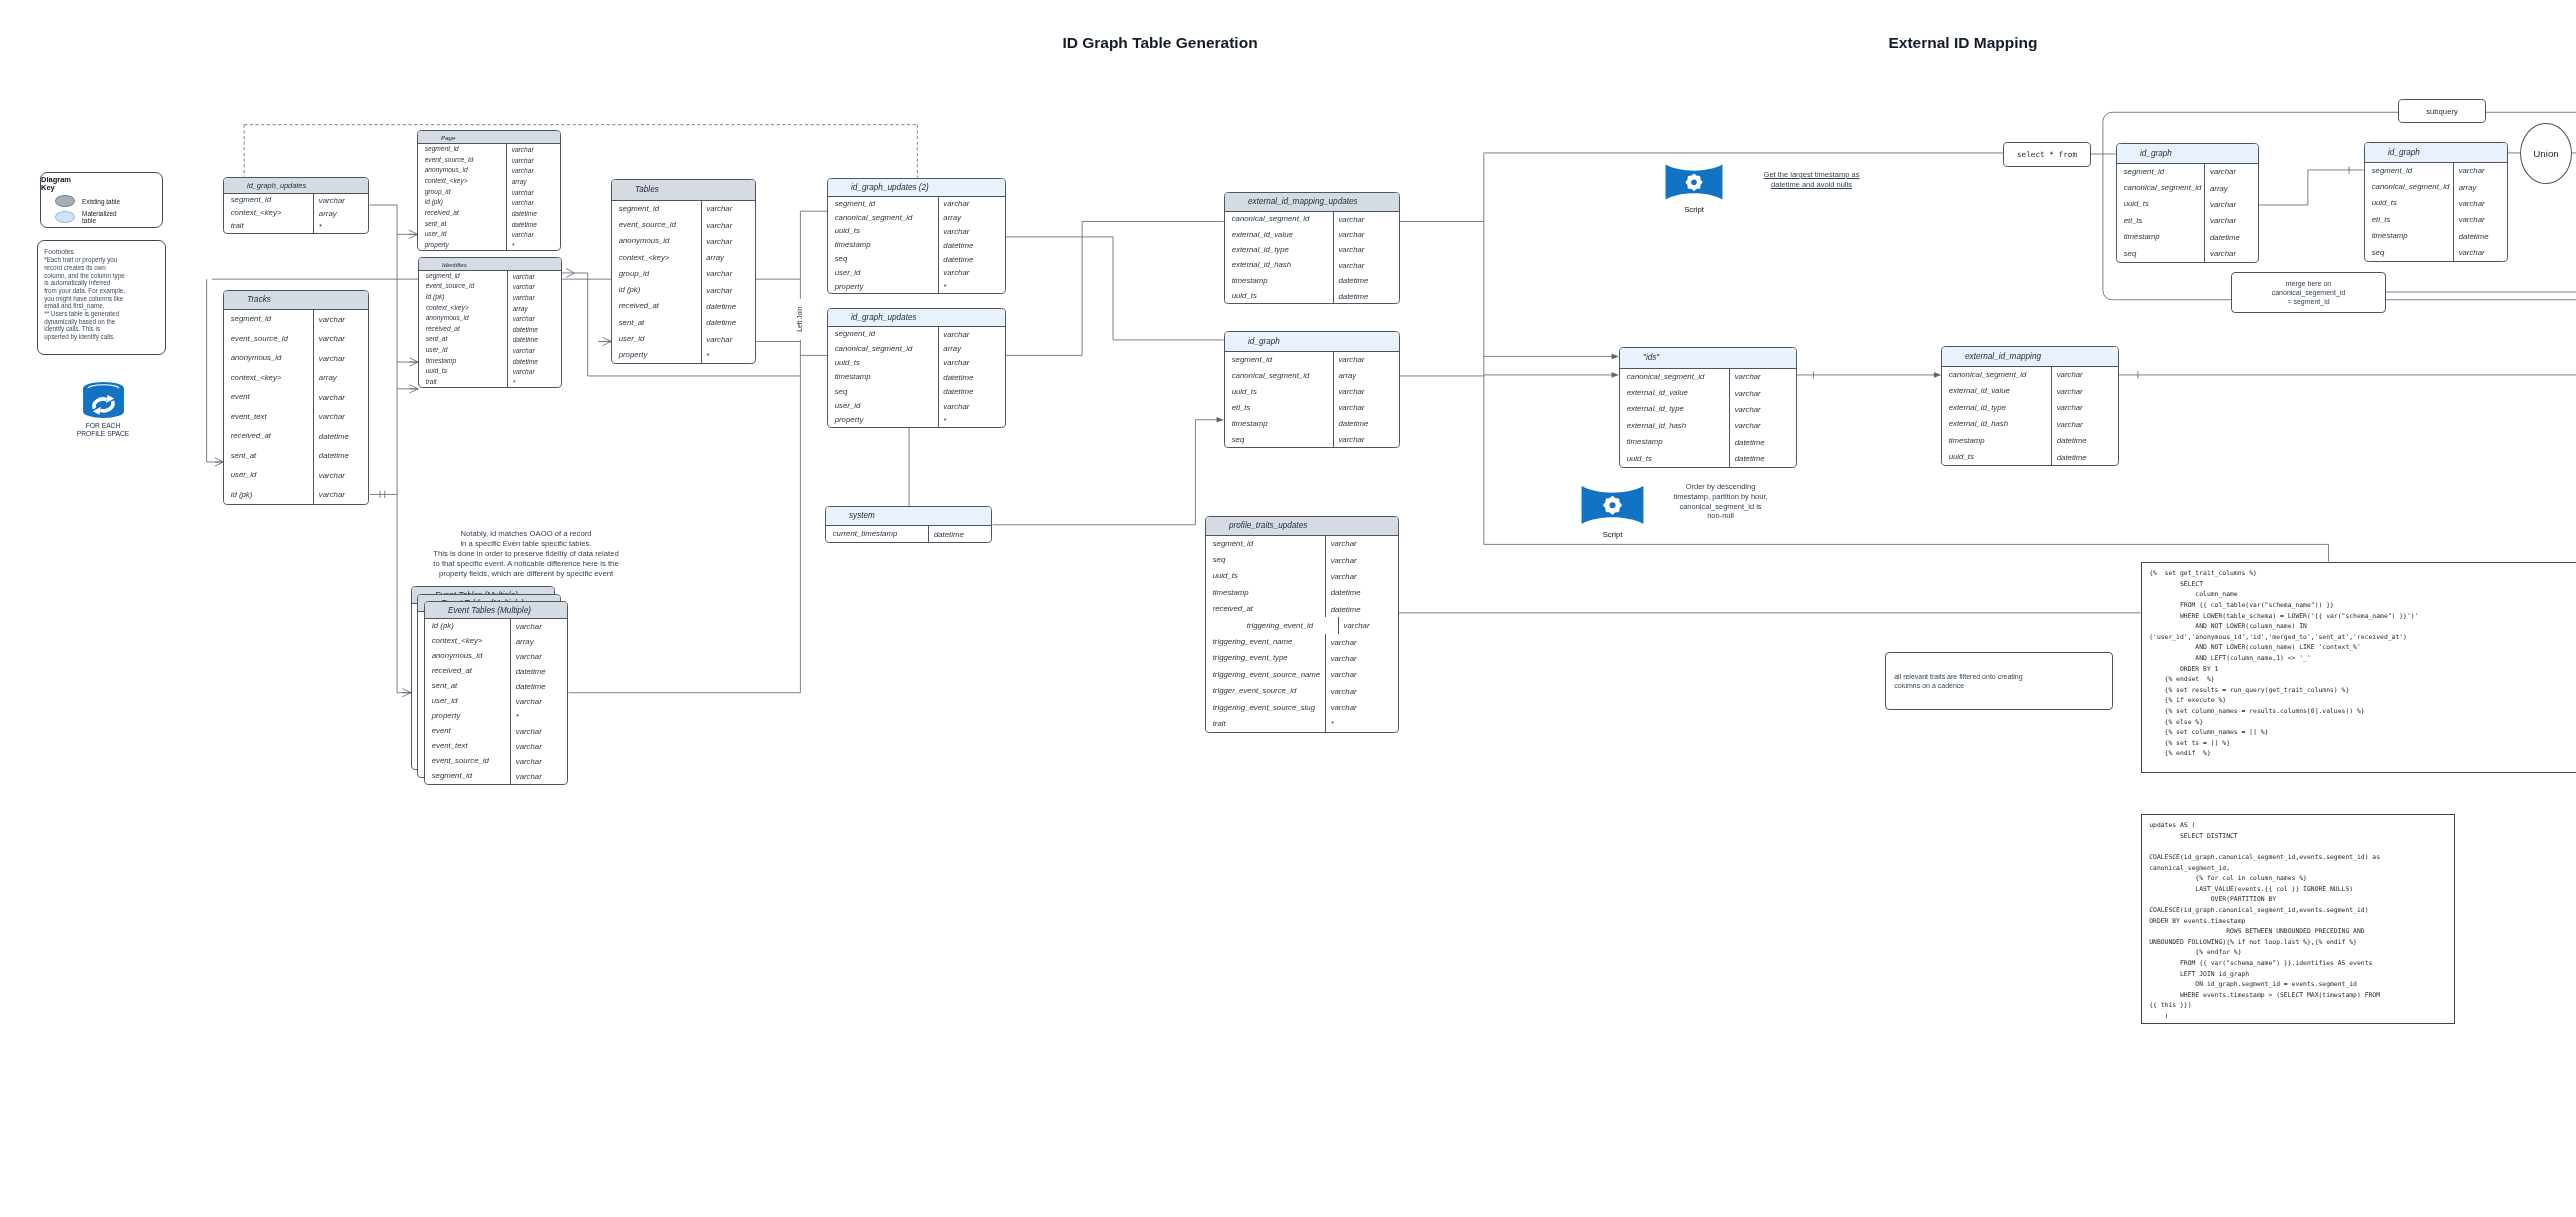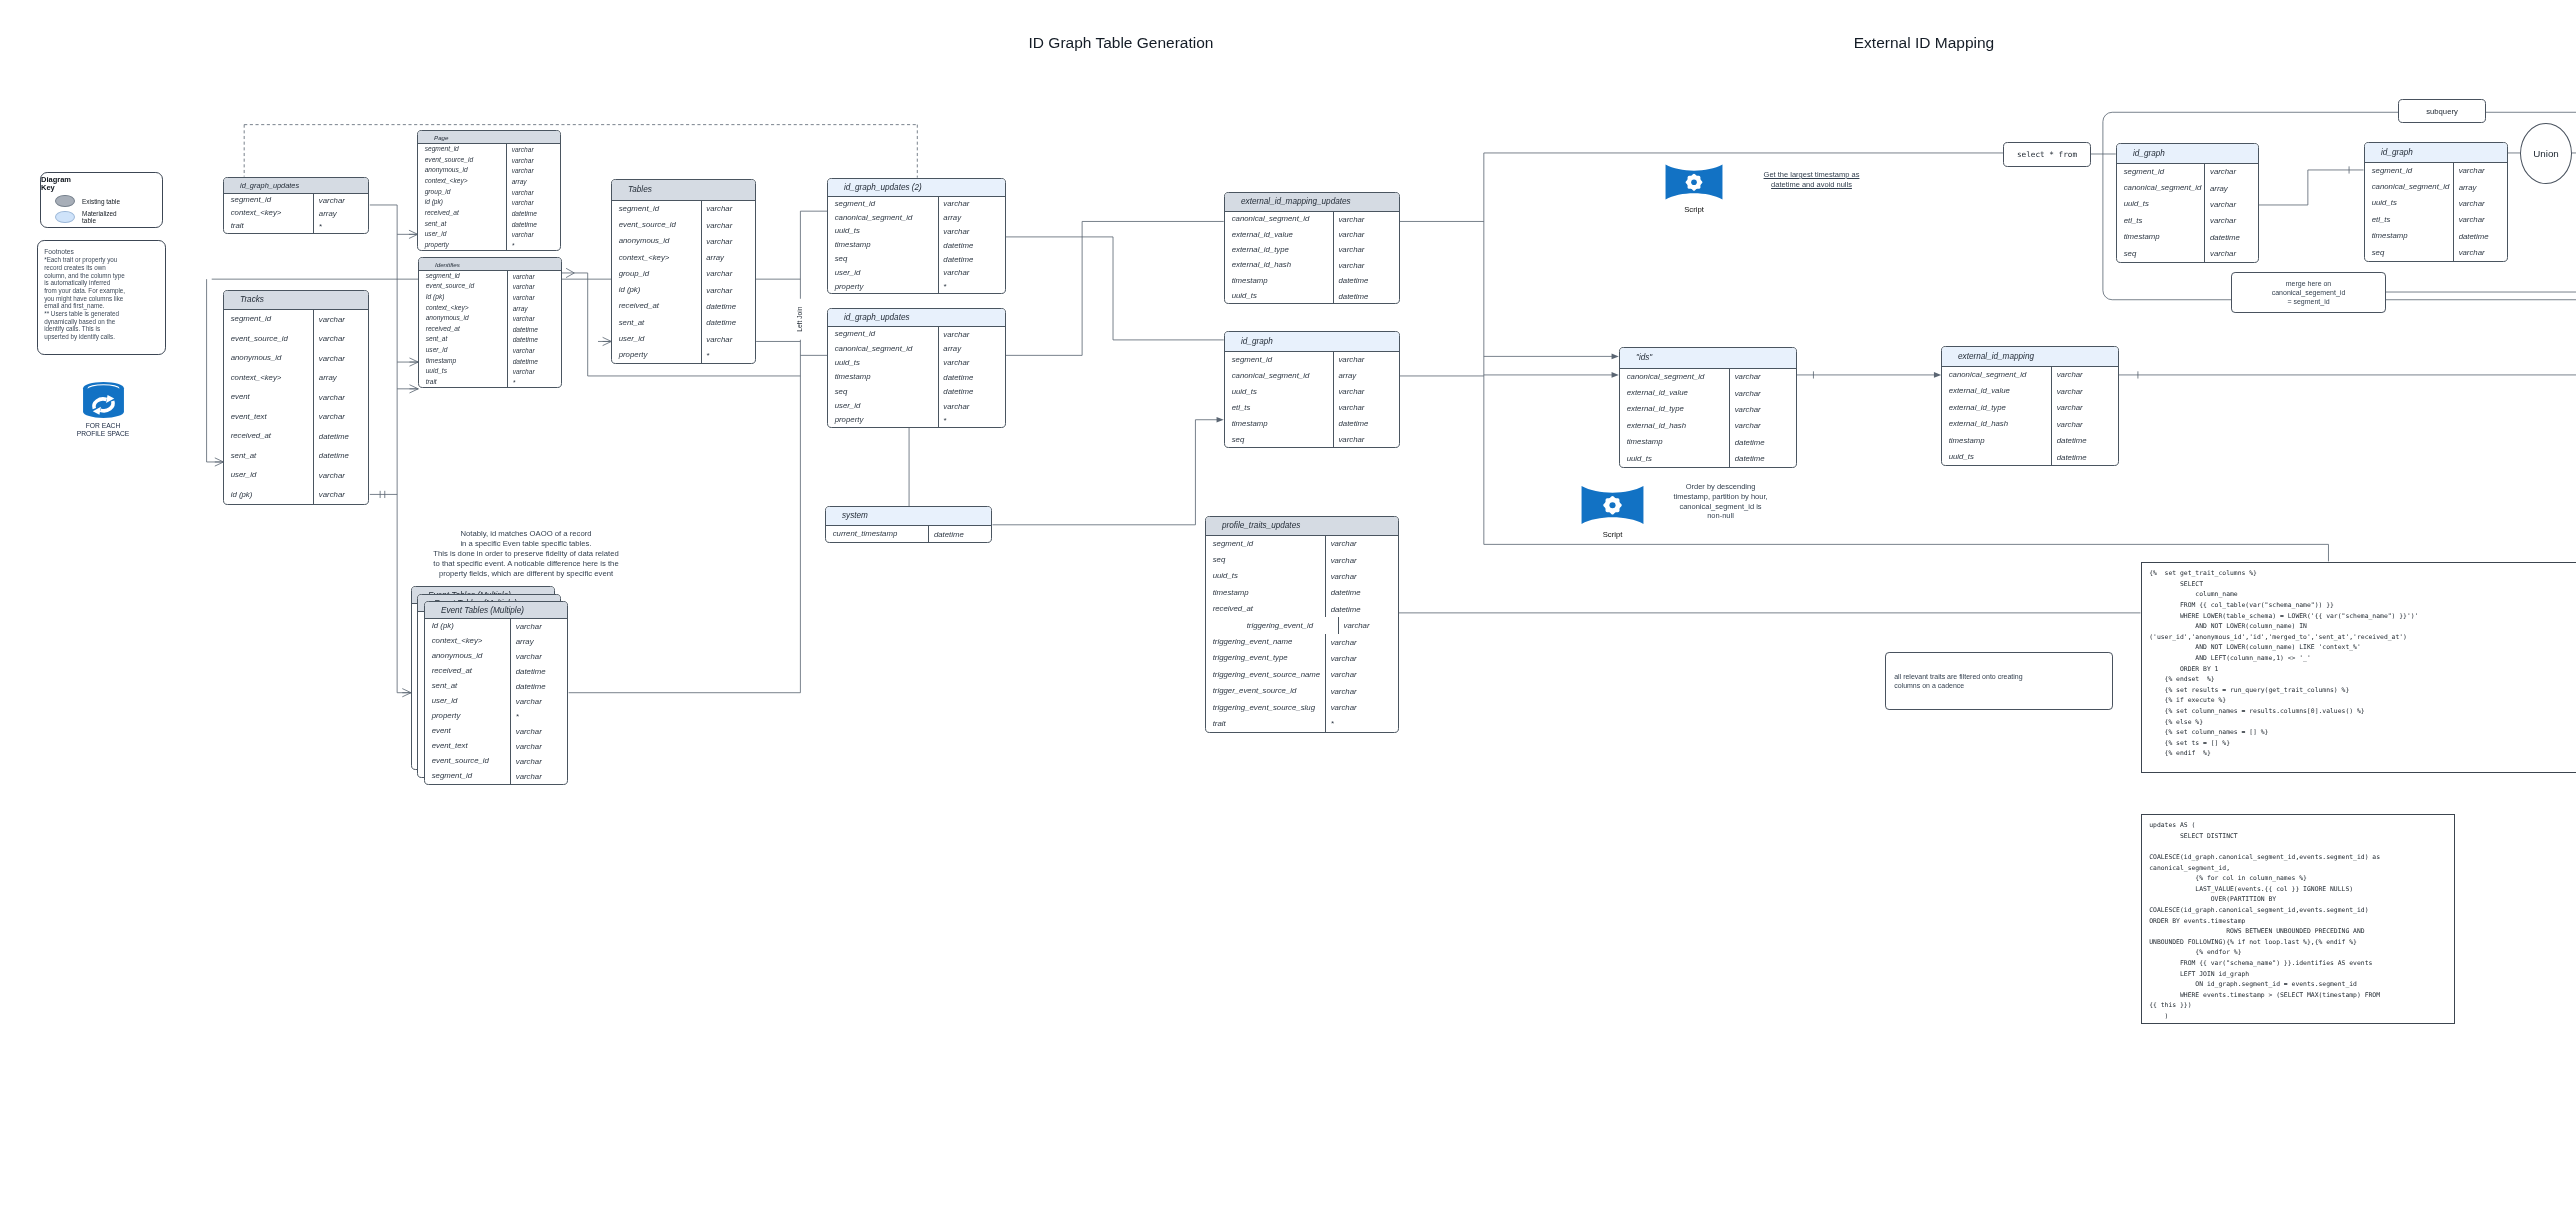--- a/index.html
+++ b/index.html
@@ -1,20 +1,20 @@
 <!DOCTYPE html>
 <html style="font-size:8.2px"><head>
 <meta charset="utf-8">
 <style>
   html,body{margin:0;padding:0;background:#ffffff;font-family:"Liberation Sans",sans-serif;}
   #canvas{position:relative;width:3356px;height:1217px;overflow:hidden;background:#fff;}
   #wires{position:absolute;left:0;top:0;z-index:0;}
-  .sec-title{position:absolute;transform:translateX(-50%);font-size:15.5px;font-weight:normal;color:#141c26;z-index:3;white-space:nowrap;}
+  .sec-title{position:absolute;transform:translateX(-50%);font-size:15.5px;font-weight:bold;color:#141c26;z-index:3;white-space:nowrap;margin-left:39px;}
   .tbl{position:absolute;background:#fff;border:0.7px solid #4a5560;border-radius:4.6px;overflow:hidden;z-index:2;box-sizing:border-box;}
-  .tbl-h{display:flex;flex-direction:column;justify-content:center;padding-left:16px;border-bottom:0.7px solid #4a5560;box-sizing:border-box;}
+  .tbl-h{display:flex;flex-direction:column;justify-content:center;padding-left:23px;border-bottom:0.7px solid #4a5560;box-sizing:border-box;}
   .kind-existing > .tbl-h{background:#d5dbe3;}
   .kind-materialized > .tbl-h{background:#e8f1fc;}
   .tbl-title{font-style:italic;color:#1f2833;white-space:nowrap;}
   .tr{display:flex;align-items:stretch;}
   .tn{box-sizing:border-box;padding-left:6.7px;font-style:italic;color:#2d3743;display:flex;align-items:center;line-height:1.05;}
   .tt{flex:1;box-sizing:border-box;border-left:0.7px solid #4a5560;padding-left:4.6px;font-style:italic;color:#2d3743;display:flex;align-items:center;}
   .lbl{position:absolute;border:0.8px solid #49525e;border-radius:4.6px;background:#fff;display:flex;align-items:center;justify-content:center;color:#1d2630;z-index:3;box-sizing:border-box;white-space:nowrap;}
   .lbl.ellipse{border-radius:50%;}
   .lbl.rot{transform:rotate(-90deg);transform-origin:center;border:none;background:#fff;padding:0 2.1px;}
   .note{position:absolute;color:#323f4e;z-index:3;white-space:pre-line;line-height:1.3;box-sizing:border-box;}

